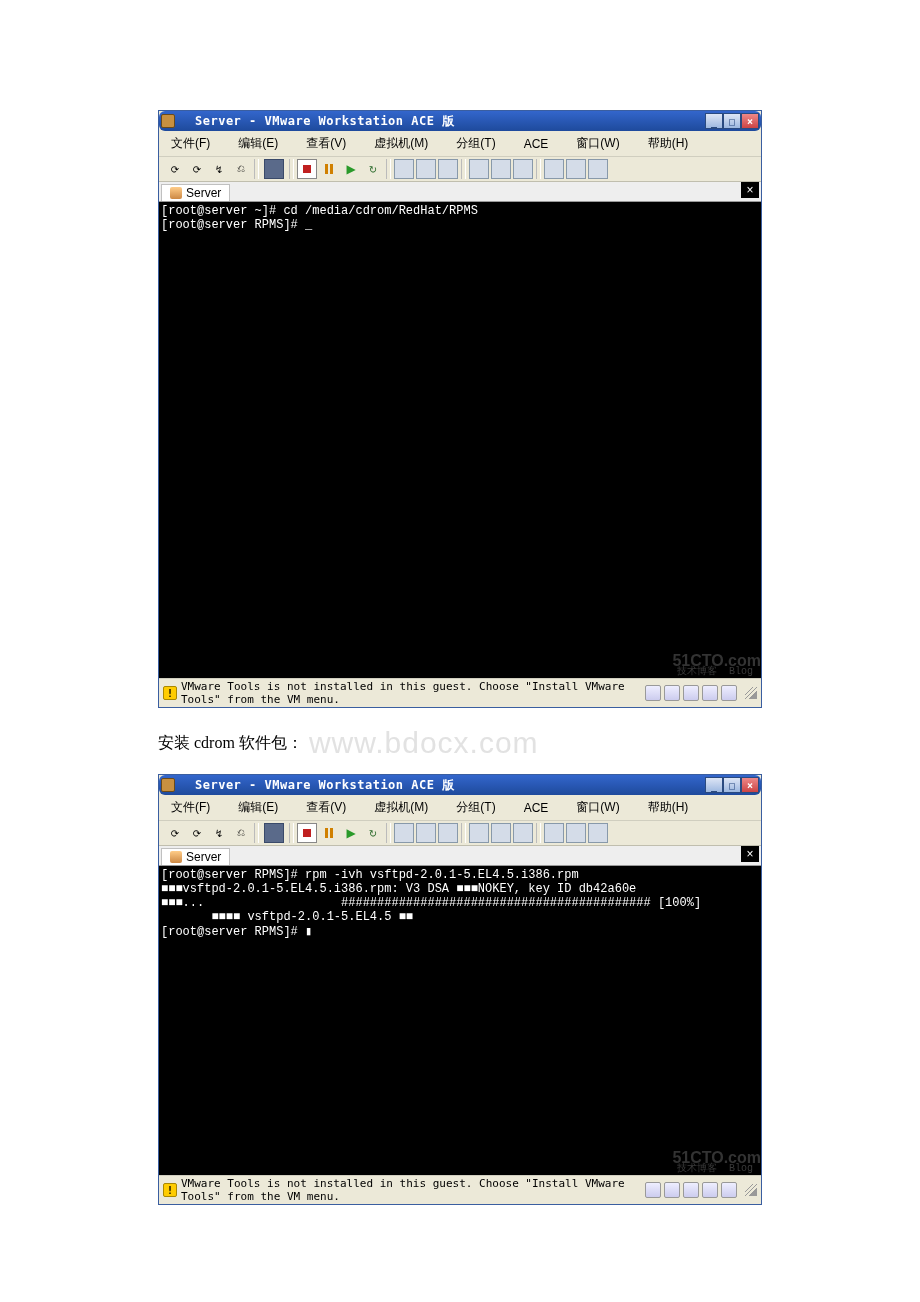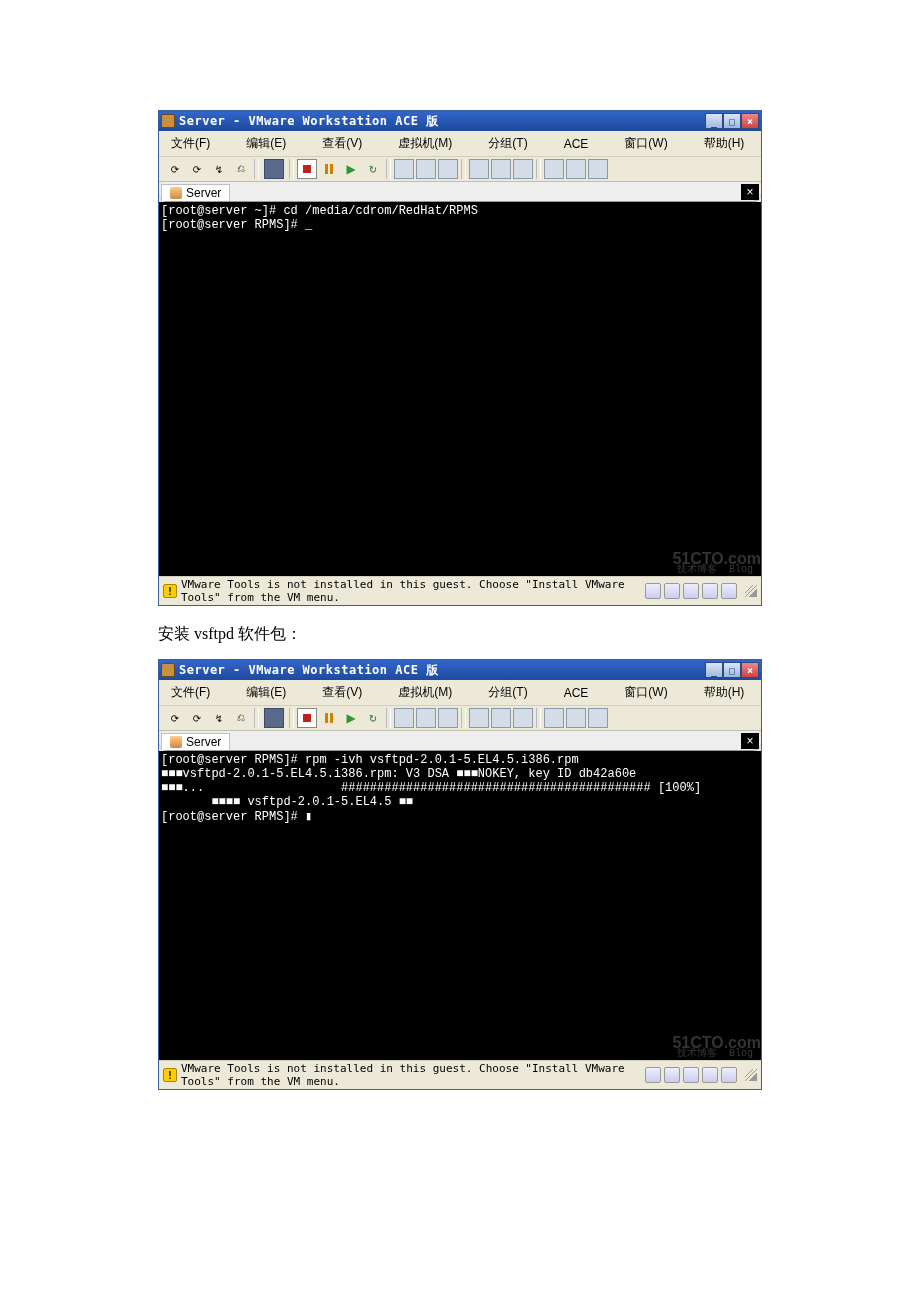--- a/index.html
+++ b/index.html
@@ -13,21 +13,22 @@
   border: 1px solid #3a5ea0;
   background: #ece9d8;
   margin-bottom: 18px;
 }
 .titlebar {
   background: linear-gradient(to bottom, #3366cc, #1e4a9c);
   height: 20px;
   display: flex;
   align-items: center;
   padding: 0 2px;
-  gap: 4px;
+  gap: 20px;
+  border-radius: 6px;
 }
 .titlebar .icon {
   width: 14px; height: 14px;
   background: #c89040;
   border: 1px solid #6a4a1a;
   border-radius: 2px;
 }
 .titlebar .title {
   color: #fff;
   font-family: "SimSun", monospace;
@@ -43,21 +44,21 @@
   border: 1px solid #2a4a80;
   display: flex; align-items: center; justify-content: center;
   font-size: 10px; font-family: monospace; font-weight: bold;
   color: #2a4a80;
 }
 .winbtn.close { background: linear-gradient(to bottom, #e88, #c44); color: #fff; }
 .menubar {
   background: #ece9d8;
   display: flex;
   padding: 2px 8px;
-  gap: 28px;
+  gap: 20px;
   font-size: 12px;
   align-items: center;
   border-bottom: 1px solid #d0cebf;
 }
 .menubar span { padding: 2px 4px; }
 .toolbar {
   background: #ece9d8;
   display: flex;
   padding: 2px 6px;
   gap: 2px;
@@ -76,24 +77,22 @@
 .tbtn.pause { }
 .tbtn.pause .bars { display:flex; gap:2px;}
 .tbtn.pause .bars span{width:3px;height:10px;background:#d08000;}
 .tbtn.play { color:#2a9a2a; font-size:12px;}
 .tbtn.loop { color:#2a6a2a; }
 .tsep { width:5px; height:20px; border-left:1px solid #bbb; border-right:1px solid #fff; margin:0 1px;}
 .tbtn.sq2 { background:#d4dce8; border:1px solid #8899aa;}
 .tabbar {
   background: #eee;
   display: flex;
-  align-items: center;
   padding: 0;
   border-bottom: 1px solid #999;
-  border-radius: 8px;
 }
 .tab {
   display: flex; align-items: center;
   background: #fff;
   border: 1px solid #c0c0c0;
   border-bottom: none;
   padding: 1px 8px;
   font-size: 12px;
   gap: 4px;
   margin: 2px 0 0 2px;
@@ -233,38 +232,39 @@
     <div class="tbtn sq2"></div>
     <div class="tbtn sq2"></div>
   </div>
   <div class="tabbar">
     <div class="tab">
       <span class="ticon"></span>
       <span>Server</span>
     </div>
     <div class="closebtn">×</div>
   </div>
-  <div class="terminal" id="term1" style="height:374px">[root@server ~]# cd /media/cdrom/RedHat/RPMS
+  <div class="terminal" id="term1" style="height:476px">[root@server ~]# cd /media/cdrom/RedHat/RPMS
 [root@server RPMS]# _<div class="watermark">51CTO.com</div><div class="watermark2">技术博客  Blog</div></div>
   <div class="statusbar">
     <span class="warn">!</span>
     <span class="text">VMware Tools is not installed in this guest. Choose "Install VMware Tools" from the VM menu.</span>
     <div class="tray">
       <span></span>
       <span></span>
       <span></span>
       <span></span>
       <span></span>
     </div>
     <div class="grip"></div>
   </div>
 </div>
 
 <div class="caption">
-  <span>安装 vsftpd 软件包：</span>
+  <span>安装 cdrom 软件包：</span>
+  <span class="urlwm">www.bdocx.com</span>
 </div>
 
 <div class="window">
   <div class="titlebar">
     <span class="icon"></span>
     <span class="title">Server - VMware Workstation ACE 版</span>
     <div class="winbtns">
       <div class="winbtn">_</div>
       <div class="winbtn">□</div>
       <div class="winbtn close">×</div>

